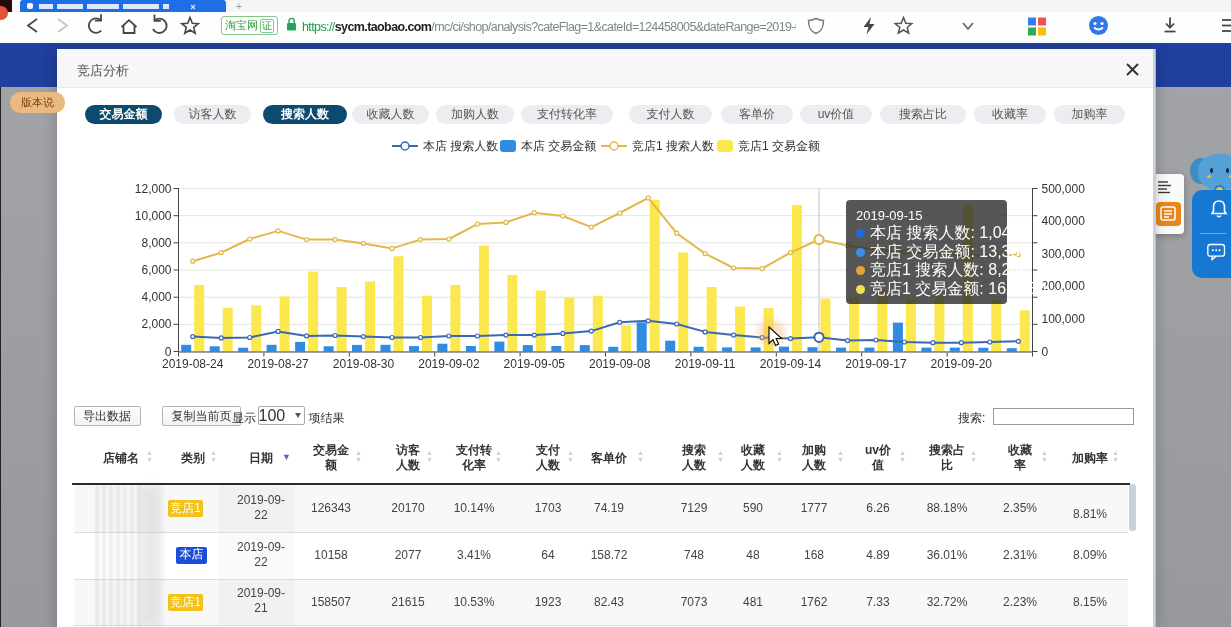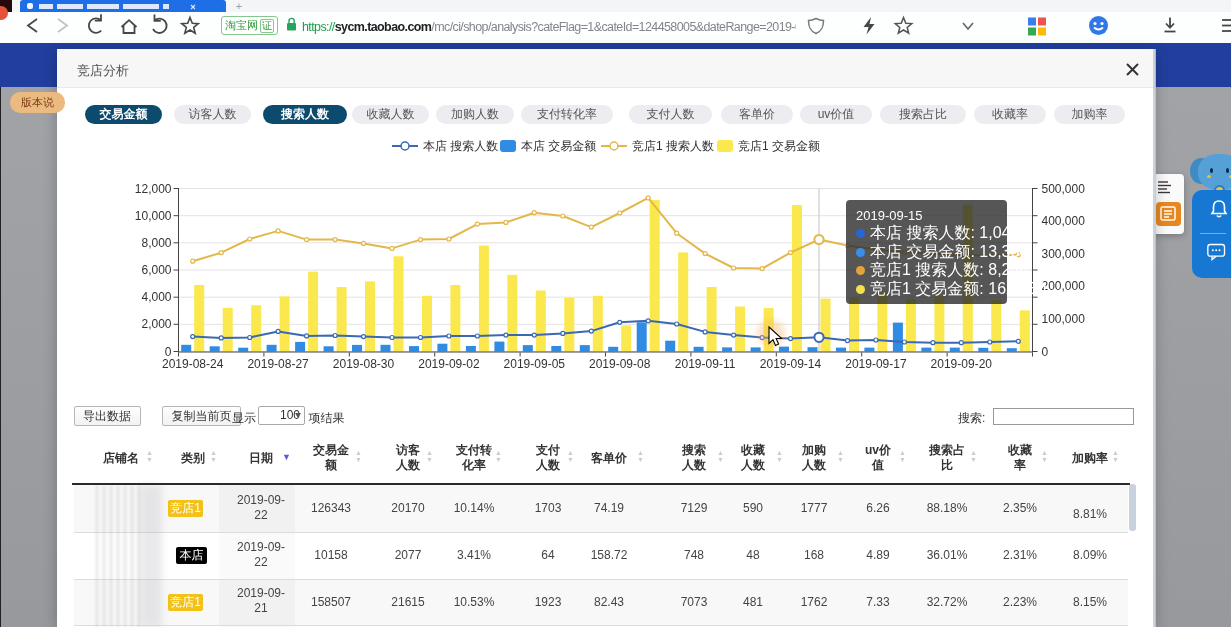--- a/index.html
+++ b/index.html
@@ -47,33 +47,33 @@
 .li { position:absolute; top:139px; height:14px; display:flex; align-items:center; gap:5px; font-size:12px; color:#333; white-space:nowrap; z-index:11; }
 .tip { position:absolute; left:846px; top:200px; width:161px; height:104px; background:rgba(44,44,44,.8);
   border-radius:4px; z-index:12; color:#fff; padding:7px 10px 0 10px; }
 .tt { font-size:13px; line-height:17px; }
 .tr { font-size:16px; line-height:18.6px; white-space:nowrap; }
 .tr i { display:inline-block; width:9px; height:9px; border-radius:50%; margin-right:5px; }
 .btn { position:absolute; top:406px; height:20px; border:1px solid #b6b6b6; border-radius:2px; background:linear-gradient(#fefefe,#f2f2f2);
   font-size:12px; color:#333; text-align:center; line-height:19px; z-index:11; }
 .lbl { position:absolute; top:410px; font-size:12px; color:#333; z-index:11; }
 .sel { position:absolute; left:257.5px; top:406px; width:47px; height:19px; border:1px solid #a9a9a9; border-radius:2px;
-  font-size:12px; color:#333; line-height:17px; padding-left:18px; z-index:11; background:#fff;text-align:center; }
+  font-size:16px; color:#333; line-height:17px; padding-left:0; z-index:11; background:#fff; }
 .sel s { position:absolute; right:3px; top:6px; width:0; height:0; border-left:3.5px solid transparent; border-right:3.5px solid transparent; border-top:5px solid #555; }
 .inp { position:absolute; left:992.5px; top:408px; width:141.5px; height:17px; border:1px solid #999; background:#fff; z-index:11; }
 .th { position:absolute; font-size:12px; font-weight:700; color:#333; text-align:center; line-height:15px; z-index:11; }
 .sort { position:absolute; font-size:7px; color:#ccc; line-height:6.5px; z-index:11; text-align:center; }
 .sort.one { color:#5b5bd6; font-size:9px; }
 .hline { position:absolute; left:72px; top:483px; width:1058px; height:1.8px; background:#2a2a2a; z-index:11; }
 .stripe { position:absolute; left:74px; width:1054px; height:46.5px; background:#f8f8f8; z-index:10; }
 .datebg { position:absolute; left:219px; width:76px; height:46.5px; z-index:10; }
 .datebg.s { background:#f1f1f2; } .datebg.w { background:#fafafa; }
 .badge { position:absolute; font-size:12px; color:#fff; height:17px; line-height:17px; z-index:11; border-radius:2px; text-align:center; }
 .bj { left:168px; width:35px; background:#f3c117; }
-.bb { left:176px; width:31px; background:#000000; }
+.bb { left:176px; width:31px; background:#1d4ed8;font-family:Liberation Mono, monospace; }
 .cell { position:absolute; font-size:12px; color:#444; text-align:center; line-height:15px; z-index:11; }
 .smcol { position:absolute; left:96px; top:485px; width:44px; height:142px; z-index:11; filter:blur(1.6px); opacity:.45;
   background:repeating-linear-gradient(90deg, rgba(150,150,158,.65) 0 2.5px, rgba(230,230,234,.1) 2.5px 7px); }
 .smcol2 { position:absolute; left:140px; top:485px; width:22px; height:142px; z-index:11; filter:blur(3px); opacity:.3; background:#b9b9c0; }
 .rowline { position:absolute; left:74px; width:1054px; height:1px; background:#dcdcdc; z-index:11; }
 .scroll { left:1152.5px; top:49px; width:3.5px; height:578px; background:#c3cad6; opacity:.85; z-index:20; }
 .thumb { left:1128.5px; top:484px; width:7px; height:47px; background:#c9d1dd; border-radius:3px; z-index:21; }
 </style></head>
 <body>
 <div id="app">

